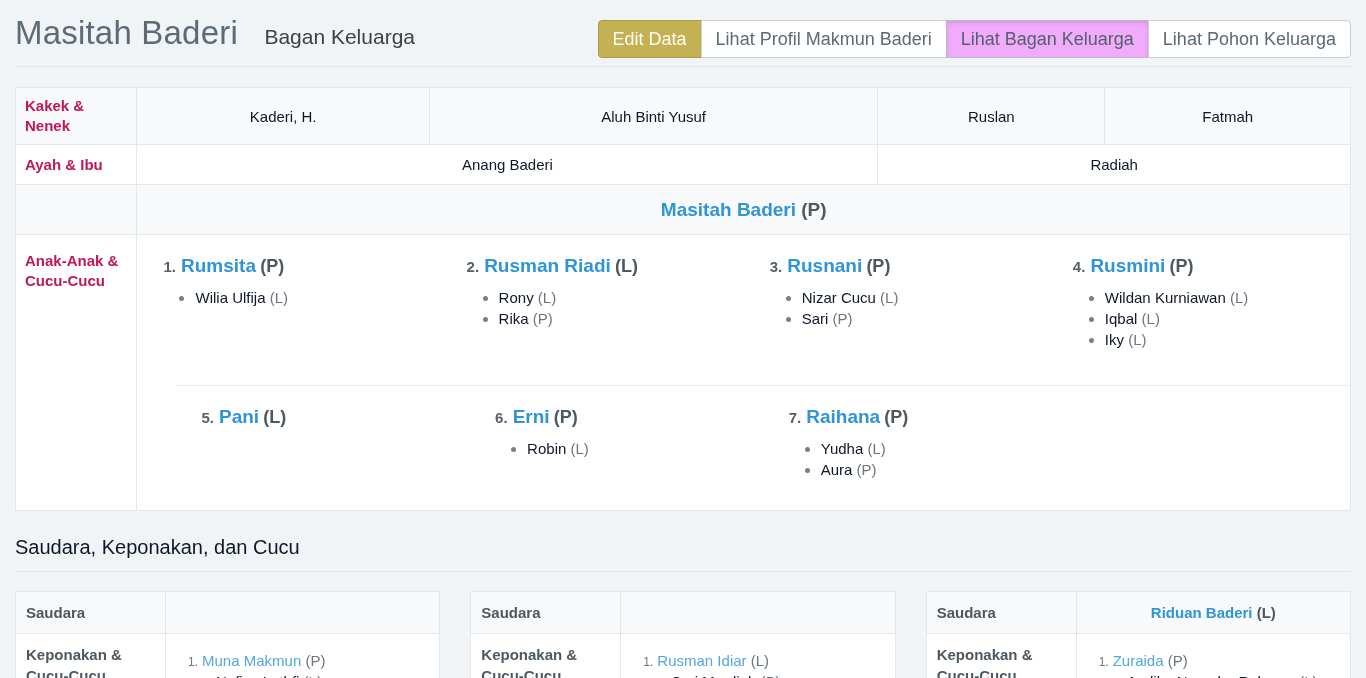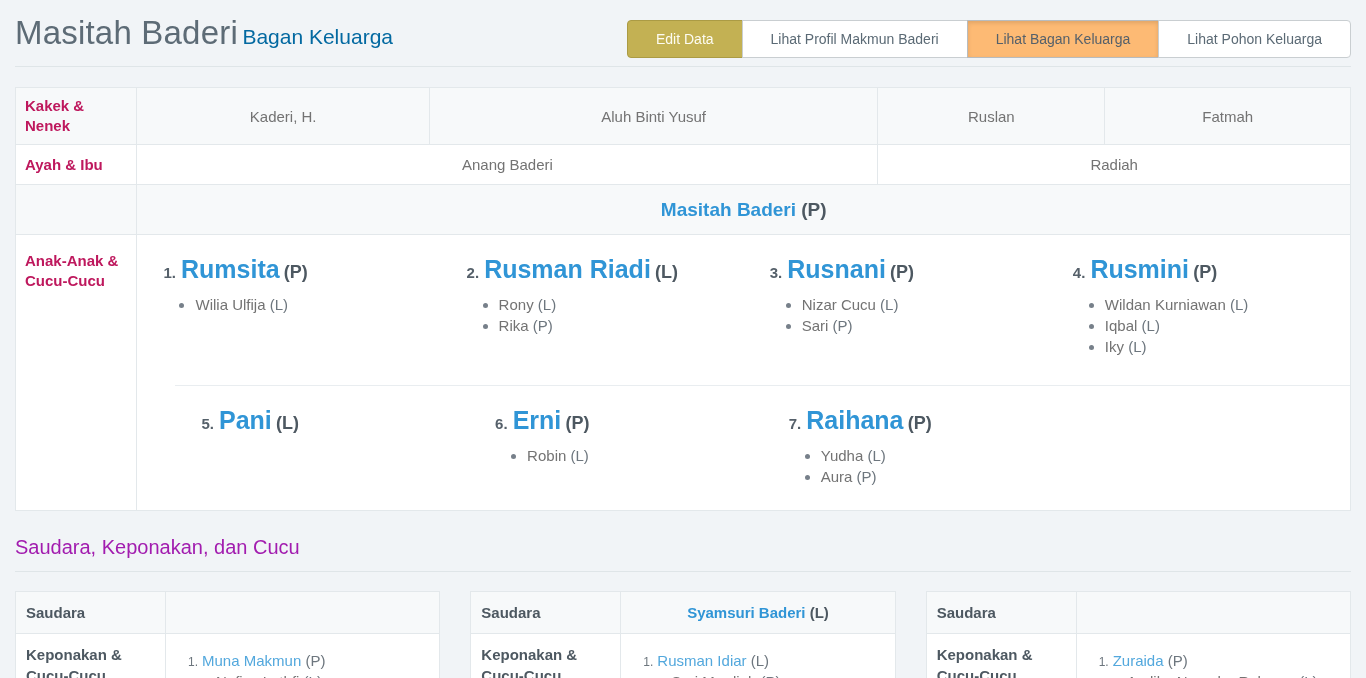--- a/index.html
+++ b/index.html
@@ -12,69 +12,69 @@
     color: #4d5861;
   }
   .container { padding: 0 15px; }
 
   
   .page-header { position: relative; padding-top: 14px; }
   .page-title {
     margin: 0; font-size: 33px; font-weight: 400; color: #5d6b76;
     display: inline-block; letter-spacing: 0.2px;
   }
-  .page-subtitle { font-size: 21px; color: #0369a1; font-weight: 400; margin-left: 0; }
+  .page-subtitle { font-size: 21px; color: #404040; font-weight: 400; margin-left: 22px; }
   .header-rule { border: 0; border-top: 1px solid #dfe5e8; margin: 14px 0 0 0; }
 
   
   .btn-group { position: absolute; right: 0; top: 20px; font-size: 0; }
   .btn {
-    display: inline-block; font-size: 14px; padding: 9px 28px;
+    display: inline-block; font-size: 18px; padding: 9px 14px;
     background: #fff; border: 1px solid #c9ced1; color: #5b6a75;
     margin-left: -1px; cursor: pointer; line-height: 18px;
     font-family: "Liberation Sans", sans-serif;
   }
   .btn:first-child { border-radius: 4px 0 0 4px; margin-left: 0; }
   .btn:last-child { border-radius: 0 4px 4px 0; }
   .btn-gold { background: #c3b153; border-color: #ab9b44; color: #fdfcf2; }
-  .btn-active { background: #fdba74; border-color: #b8bcbf; color: #55606a;
+  .btn-active { background: #f0abfc; border-color: #b8bcbf; color: #55606a;
     box-shadow: inset 0 2px 4px rgba(0,0,0,.12); }
 
   
   .family-table {
     width: 100%; margin-top: 20px; border-collapse: collapse;
     table-layout: fixed; background: #fff; font-size: 15px;
   }
   .family-table td { border: 1px solid #e3e8eb; padding: 8px; }
   .family-table tr.striped { background: #f7f9fa; }
   .row-label { font-weight: bold; color: #be185d; padding-left: 9px !important; line-height: 20px; }
   .cell-center { text-align: center; }
-  .link-light { color: #737373; text-decoration: none; cursor: pointer; }
+  .link-light { color: #0f172a; text-decoration: none; cursor: pointer; }
   .link-strong { color: #3095d6; text-decoration: none; font-weight: bold; cursor: pointer; }
   .gp-row td, .p-row td { height: 40px; }
   .self-row td { height: 50px; }
   .self-cell { font-size: 19px; }
   .self-gender { font-weight: bold; color: #4d5861; font-size: 19px; }
   .children-label-cell { vertical-align: top; padding-top: 16px !important; }
   .children-cell { padding: 0 !important; vertical-align: top; }
 
   .grid-row { display: grid; grid-template-columns: repeat(4, 1fr); }
   .grid-row + .grid-row { border-top: 1px solid #e9edf0; }
   .grid-row-1 { min-height: 150px; }
   .grid-row-2 { min-height: 125px; margin-left: 38px; }
   .child-cell { padding: 20px 10px 16px 26px; }
   .child-num { font-size: 15px; font-weight: bold; color: #55606a; margin-right: 5px; }
-  .child-name { font-size: 25px; text-align: center; }
+  .child-name { font-size: 19px; text-align: center; }
   .child-gender { font-size: 18px; font-weight: bold; color: #4d5861; }
   .gc-list { margin: 10px 0 0 0; padding-left: 32px; list-style: disc; }
   .gc-list li { color: #77808a; padding: 2px 0; font-size: 15px; }
   .gc-gender { color: #6d767e; }
 
   
-  .section-heading { margin: 25px 0 0 0; font-size: 20px; font-weight: 400; color: #a21caf; }
+  .section-heading { margin: 25px 0 0 0; font-size: 20px; font-weight: 400; color: #0f172a; }
   .section-rule { border: 0; border-top: 1px solid #dfe5e8; margin: 12px 0 0 0; }
 
   .cards-row { display: flex; gap: 30px; margin-top: 19px; }
   .sib-card { flex: 1; background: #fff; border: 1px solid #e3e8eb; font-size: 15px; }
   .sib-row { display: flex; }
   .sib-row.striped { background: #f7f9fa; }
   .sib-row + .sib-row { border-top: 1px solid #e3e8eb; }
   .sib-label {
     width: 150px; flex: 0 0 150px; border-right: 1px solid #e3e8eb;
     font-weight: bold; color: #4d5861; padding: 10px 8px 10px 10px; line-height: 21px;
@@ -226,43 +226,43 @@
               <span class="nep-gender">(L)</span>
             </div>
           </div>
         </div>
       </div>
     </div>
 
     <div class="sib-card">
       <div class="sib-row striped">
         <div class="sib-label">Saudara</div>
-        <div class="sib-content sib-name-cell">
-          <span><a class="link-strong">Syamsuri Baderi</a>
-          <span class="sib-gender">(L)</span></span>
-        </div>
       </div>
       <div class="sib-row">
         <div class="sib-label">Keponakan &amp; Cucu-Cucu</div>
         <div class="sib-content">
           <div class="nep-list">
             <span class="nep-num">1.</span><a class="nep-link">Rusman Idiar</a>
             <span class="nep-gender">(L)</span>
             <div class="nep-sub">
               <a class="link-light">Sari Mardiah</a>
               <span class="nep-gender">(P)</span>
             </div>
           </div>
         </div>
       </div>
     </div>
 
     <div class="sib-card">
       <div class="sib-row striped">
         <div class="sib-label">Saudara</div>
+        <div class="sib-content sib-name-cell">
+          <span><a class="link-strong">Riduan Baderi</a>
+          <span class="sib-gender">(L)</span></span>
+        </div>
       </div>
       <div class="sib-row">
         <div class="sib-label">Keponakan &amp; Cucu-Cucu</div>
         <div class="sib-content">
           <div class="nep-list">
             <span class="nep-num">1.</span><a class="nep-link">Zuraida</a>
             <span class="nep-gender">(P)</span>
             <div class="nep-sub">
               <a class="link-light">Andika Nugraha Rahman</a>
               <span class="nep-gender">(L)</span>

